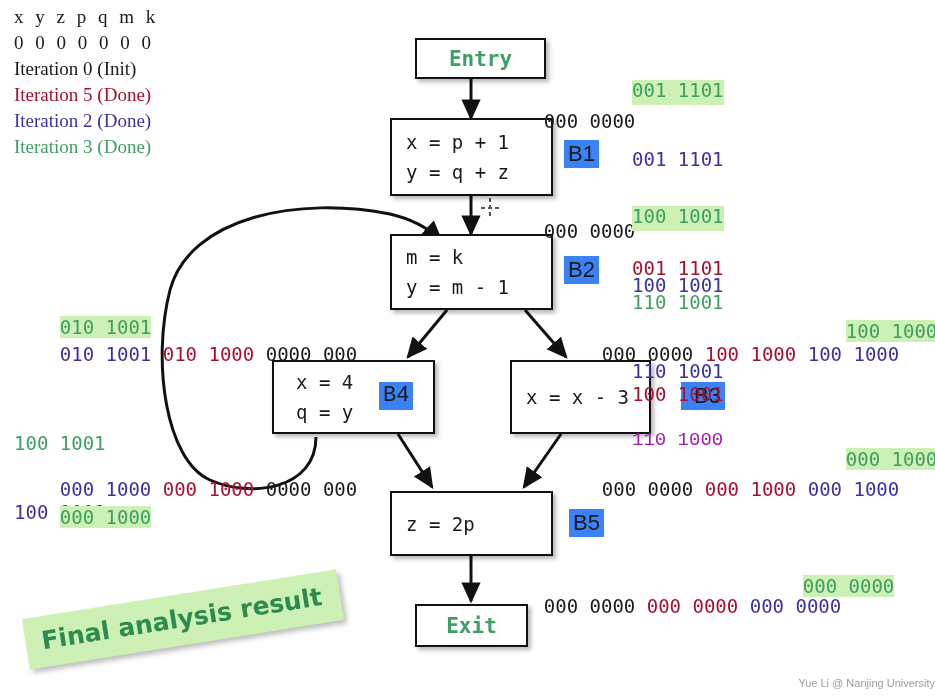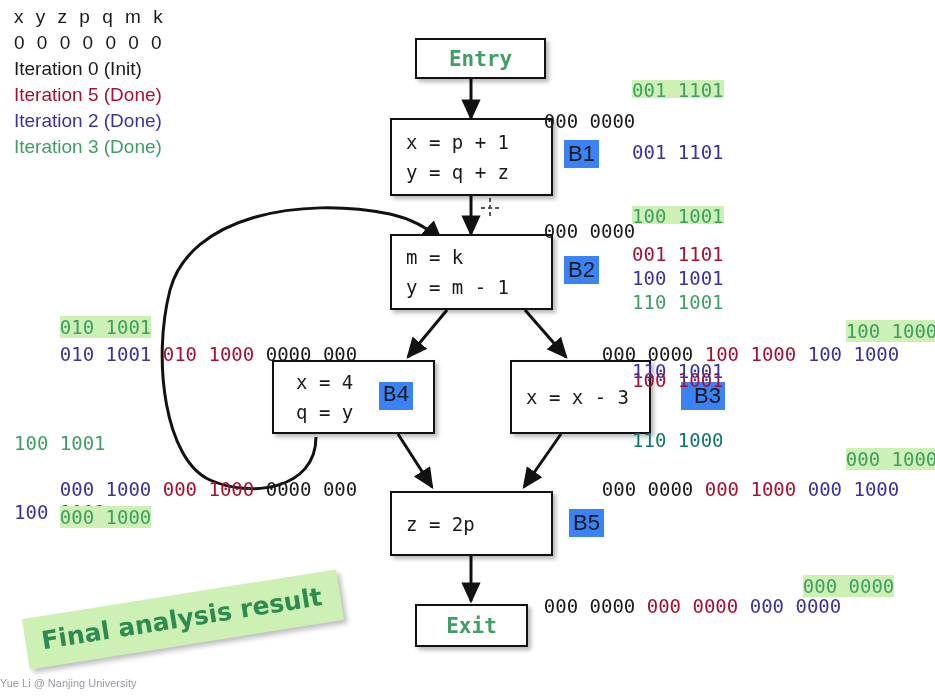--- a/index.html
+++ b/index.html
@@ -16,21 +16,21 @@
     height: 697px;
     background: #ffffff;
     overflow: hidden;
   }
 
   
   .legend {
     position: absolute;
     left: 14px;
     top: 4px;
-    font-family: Liberation Sans, sans-serif;
+    font-family: Liberation Serif, serif;
   }
   .legend-vars {
     font-size: 19px;
     letter-spacing: 3.5px;
     color: #1a1a1a;
     line-height: 26px;
     white-space: pre;
   }
   .legend-iter {
     font-size: 19px;
@@ -96,21 +96,21 @@
     position: absolute;
     font-family: "DejaVu Sans Mono", monospace;
     font-size: 19px;
     line-height: 23px;
     white-space: pre;
   }
   .fact {
     white-space: pre;
     display: block;
   }
-  .fact.red   { color: #0f766e; }
+  .fact.red   { color: #a21caf; font-family: Liberation Mono, monospace; }
   .fact.blue  { color: #3b32a0; }
   .fact.green { color: #3f9e63; }
 
   
   .factrow {
     position: absolute;
     font-family: "DejaVu Sans Mono", monospace;
     font-size: 19px;
     line-height: 23px;
     white-space: pre;
@@ -122,42 +122,42 @@
   .f-green { color: #3f9e63; }
   .f-hl    { background: #cdf0b4; }
 
   
   .stack {
     position: absolute;
     font-family: "DejaVu Sans Mono", monospace;
     font-size: 19px;
     white-space: pre;
   }
-  .stack .lyr { display: block; height: 18px; line-height: 21px; white-space: pre; }
+  .stack .lyr { display: block; height: 25px; line-height: 21px; white-space: pre; }
 
   
   .banner {
     position: absolute;
     background: #cdf0b4;
     color: #2e8b50;
     font-family: "DejaVu Sans", sans-serif;
     font-weight: bold;
     font-size: 25px;
     padding: 10px 18px 12px 16px;
     transform: rotate(-9deg);
     box-shadow: 3px 4px 5px rgba(0,0,0,0.25);
     white-space: nowrap;
   }
 
   
   .footer {
     position: absolute;
     width: 935px;
     left: 0;
-    text-align: left;
+    text-align: right;
     font-family: "Liberation Sans", sans-serif;
     font-size: 11px;
     color: #9a9aa6;
   }
 </style>
 </head>
 <body>
 
 <div id="page">
 

